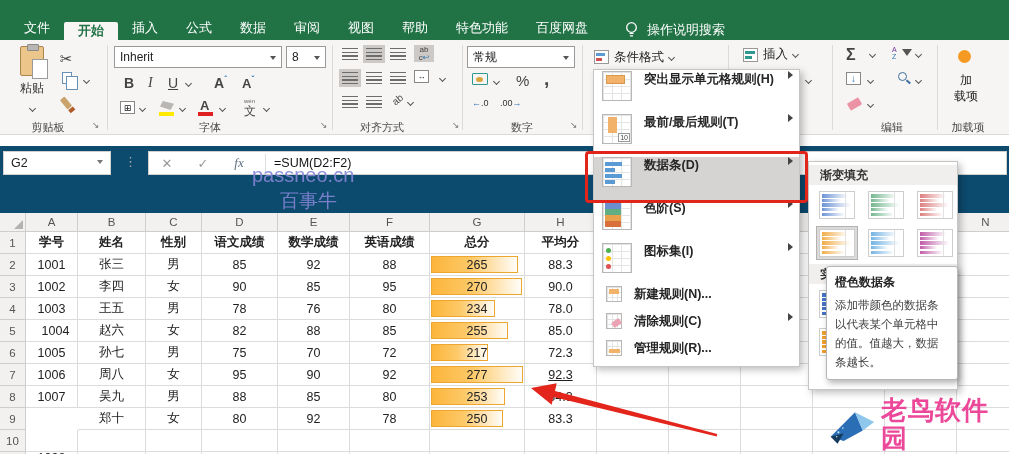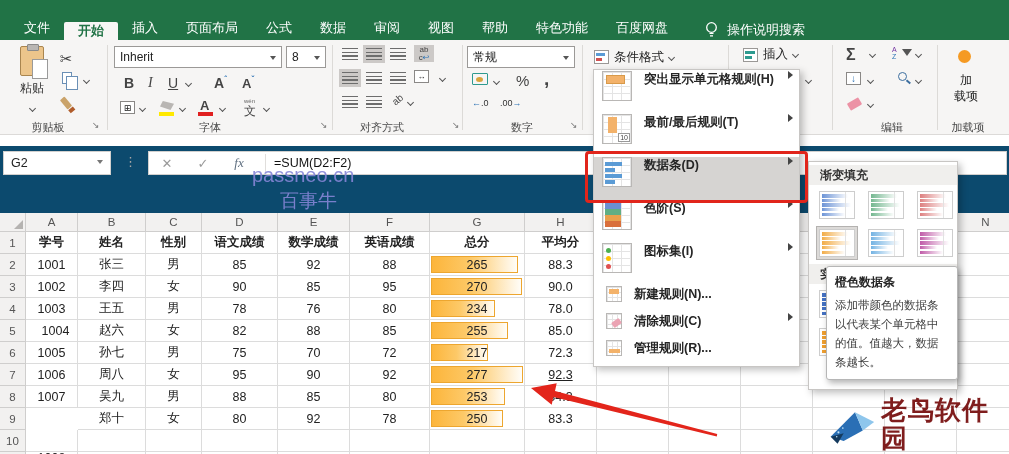--- a/index.html
+++ b/index.html
@@ -105,32 +105,31 @@
 
   
   .tooltip{position:absolute;left:826px;top:266px;width:132px;height:114px;background:#fff;border:1px solid #b6b6b6;border-radius:3px;box-shadow:2px 3px 6px rgba(0,0,0,.3);z-index:60;padding:7px 8px}
   .tooltip .tt{font-size:12px;font-weight:bold;color:#262626}
   .tooltip .tb2{font-size:11.5px;color:#404040;line-height:19px;margin-top:5px}
 
   
   .arrowsvg{position:absolute;left:0;top:0;z-index:70;pointer-events:none}
   .logo{position:absolute;left:828px;top:403px;width:175px;height:50px;display:flex;align-items:center;z-index:20}
   .logotxt{margin-left:6px}
-  .logoname{font-size:26px;font-weight:bold;color:#7f1d1d;letter-spacing:1px;line-height:28px}
+  .logoname{font-size:26px;font-weight:bold;color:#ec4899;letter-spacing:1px;line-height:28px}
   .logosite{font-size:8px;color:#b0b8bd;text-align:center;letter-spacing:2px}
 </style>
 </head>
 <body>
 
 <div class="titlebar">
   <div class="tabs" id="tabs">
       <div class="tab">文件</div>
       <div class="tab active">开始</div>
       <div class="tab">插入</div>
-      <div class="tab">页面布局</div>
       <div class="tab">公式</div>
       <div class="tab">数据</div>
       <div class="tab">审阅</div>
       <div class="tab">视图</div>
       <div class="tab">帮助</div>
       <div class="tab">特色功能</div>
       <div class="tab">百度网盘</div>
     </div>
   <div class="searchwrap">
     <svg width="15" height="20" viewBox="0 0 15 20">

